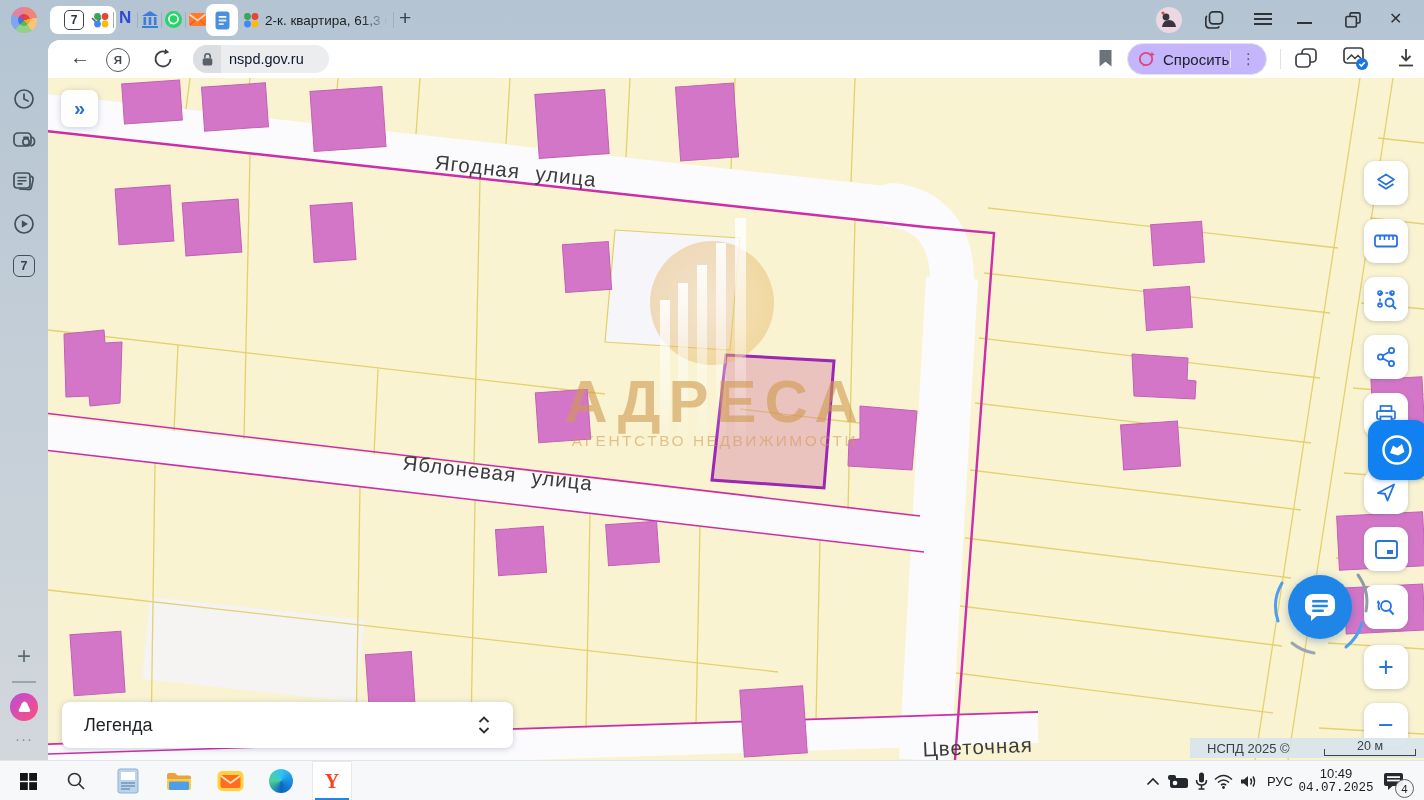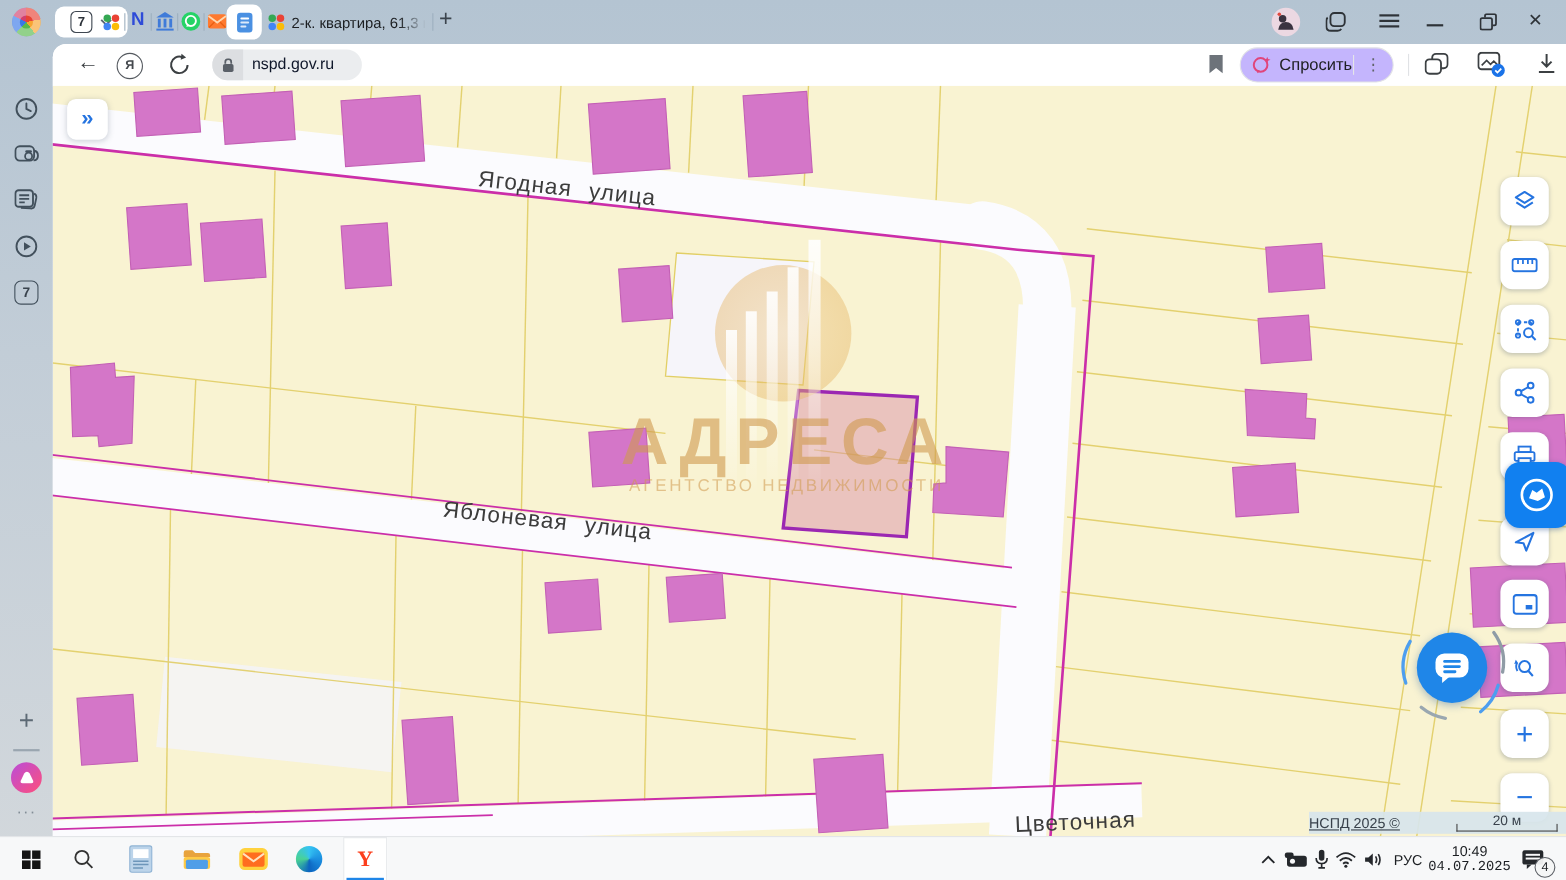--- a/index.html
+++ b/index.html
@@ -447,23 +447,30 @@
   <div class="abs" style="left:1288px;top:575px;width:64px;height:64px;border-radius:50%;background:#1f86e8;display:flex;align-items:center;justify-content:center;box-shadow:0 2px 8px rgba(30,90,160,.4);">
     <svg width="34" height="30">
       <rect x="2" y="2" width="30" height="22" rx="8" fill="#fff"></rect>
       <path d="M8 22 L8 29 L16 22 Z" fill="#fff"></path>
       <rect x="9" y="8" width="16" height="2.6" rx="1.3" fill="#1f86e8"></rect>
       <rect x="9" y="12.7" width="16" height="2.6" rx="1.3" fill="#1f86e8"></rect>
       <rect x="9" y="17.4" width="12" height="2.6" rx="1.3" fill="#1f86e8"></rect>
     </svg>
   </div>
 
+  <div class="abs panel flex" style="left:62px;top:702px;width:451px;height:46px;padding:0 22px;box-sizing:border-box;">
+    <span style="font-size:18px;color:#1e2226;">Легенда</span>
+    <svg width="14" height="20" style="margin-left:auto;">
+      <path d="M2.5 7 L7 2.5 L11.5 7" fill="none" stroke="#2b2f33" stroke-width="1.8"></path>
+      <path d="M2.5 13 L7 17.5 L11.5 13" fill="none" stroke="#2b2f33" stroke-width="1.8"></path>
+    </svg>
+  </div>
 
   <div id="attr" class="abs" style="left:1190px;top:738px;width:234px;">
-    <span style="margin-left:0;text-decoration:underline;">НСПД 2025 ©</span>
+    <span style="margin-left:17px;">НСПД 2025 ©</span>
     <div id="scalebox">
       <span>20 м</span>
       <div class="bracket"></div>
     </div>
   </div>
 
   <div id="taskbar" class="abs">
     <div class="tkicon" style="left:12px;width:32px;">
       <svg width="17" height="17">
           <rect x="0" y="0" width="7.8" height="7.8" fill="#151515"></rect>

